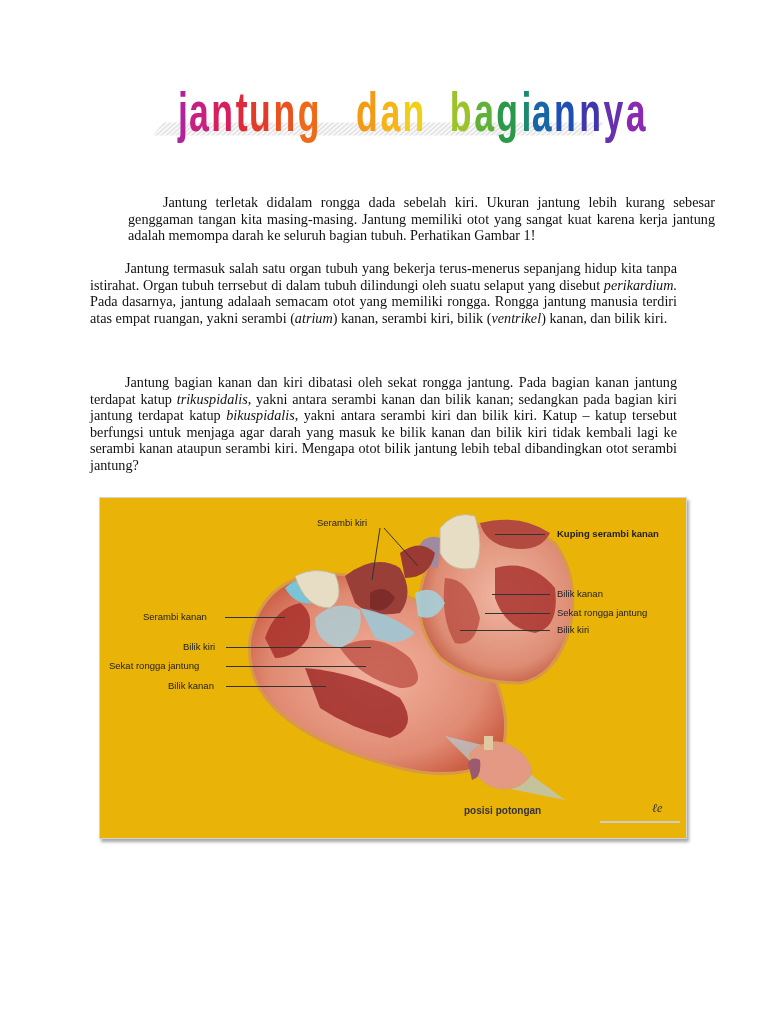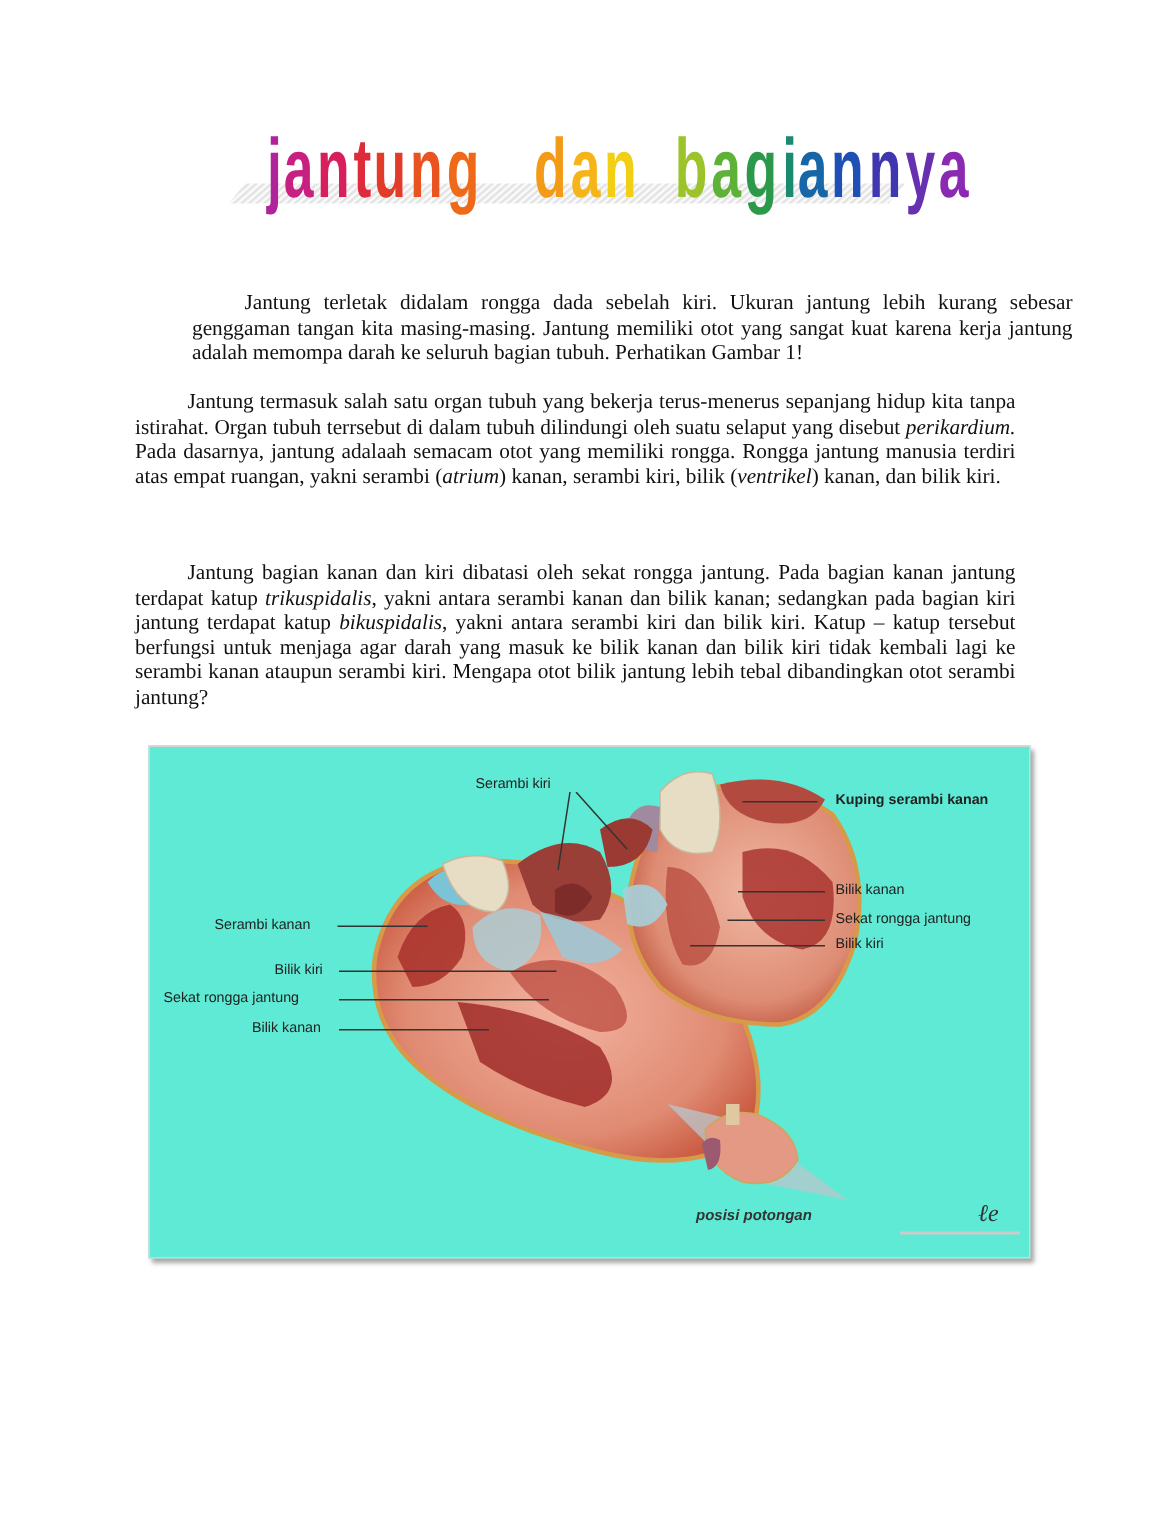--- a/index.html
+++ b/index.html
@@ -13,25 +13,25 @@
     .title span { display: inline-block; transform: scaleX(0.86); transform-origin: left; }
     .t-word { display: inline-block; margin-right: 12px; }
     .g { display: inline; }
 
     .para { position: absolute; left: 90px; width: 587px; font-size: 14.2px; line-height: 16.6px; text-align: justify; text-indent: 35px; margin: 0; }
     .p1 { top: 194px; margin-left: 38px; }
     .p2 { top: 260px; }
     .p3 { top: 374px; }
     .para i { }
 
-    .figure { position: absolute; left: 99px; top: 497px; width: 586px; height: 340px; background: #5eead4; border: 1px solid #d4d4d4; box-shadow: 2px 3px 3px rgba(0,0,0,0.35); }
+    .figure { position: absolute; left: 99px; top: 497px; width: 586px; height: 340px; background: #eab308; border: 1px solid #d4d4d4; box-shadow: 2px 3px 3px rgba(0,0,0,0.35); }
     .lbl { position: absolute; font-family: "Liberation Sans", "DejaVu Sans", sans-serif; font-size: 9.5px; color: #222; white-space: nowrap; }
     .leader { position: absolute; height: 1px; background: #333; }
-    .caption { position: absolute; left: 364px; top: 307px; font-family: "Liberation Sans", "DejaVu Sans", sans-serif; font-style: italic; font-weight: bold; font-size: 10px; color: #333; }
-    .logo { position: absolute; left: 552px; top: 303px; font-family: "Liberation Serif", serif; font-style: italic; font-size: 16px; color: #333; }
+    .caption { position: absolute; left: 364px; top: 307px; font-family: "Liberation Sans", "DejaVu Sans", sans-serif; font-weight: bold; font-size: 10px; color: #333; }
+    .logo { position: absolute; left: 552px; top: 303px; font-family: "Liberation Serif", serif; font-style: italic; font-size: 12px; color: #333; }
     .credit { position: absolute; left: 500px; top: 323px; width: 80px; height: 2px; background: #ccc; }
     svg.heart { position: absolute; left: 0; top: 0; }
   </style>
 </head>
 <body>
 
 <div class="title-wrap">
   <div class="title-shadow"></div>
   <div class="title" id="title"><span><span class="t-word"><span class="g" style="color: rgb(176, 35, 154);">j</span><span class="g" style="color: rgb(200, 32, 128);">a</span><span class="g" style="color: rgb(214, 31, 92);">n</span><span class="g" style="color: rgb(222, 42, 58);">t</span><span class="g" style="color: rgb(227, 59, 42);">u</span><span class="g" style="color: rgb(233, 83, 31);">n</span><span class="g" style="color: rgb(238, 106, 24);">g</span></span><span class="t-word"><span class="g" style="color: rgb(243, 154, 22);">d</span><span class="g" style="color: rgb(245, 180, 24);">a</span><span class="g" style="color: rgb(242, 207, 20);">n</span></span><span class="t-word"><span class="g" style="color: rgb(156, 196, 42);">b</span><span class="g" style="color: rgb(95, 178, 56);">a</span><span class="g" style="color: rgb(42, 154, 74);">g</span><span class="g" style="color: rgb(27, 138, 112);">i</span><span class="g" style="color: rgb(23, 102, 168);">a</span><span class="g" style="color: rgb(30, 79, 180);">n</span><span class="g" style="color: rgb(64, 54, 176);">n</span><span class="g" style="color: rgb(102, 48, 176);">y</span><span class="g" style="color: rgb(138, 42, 178);">a</span></span></span></div>
 </div>

